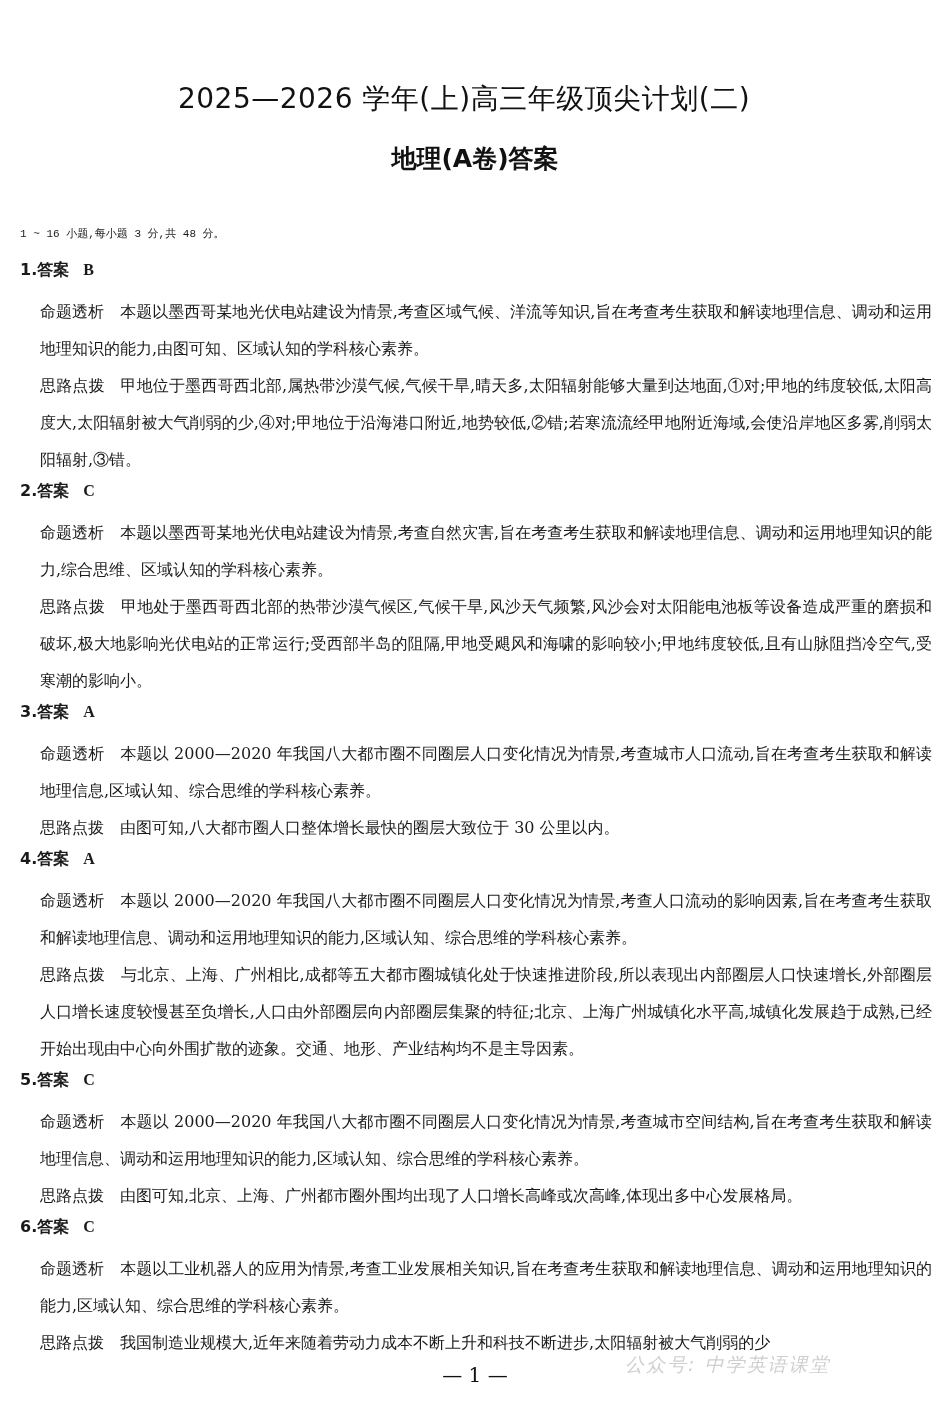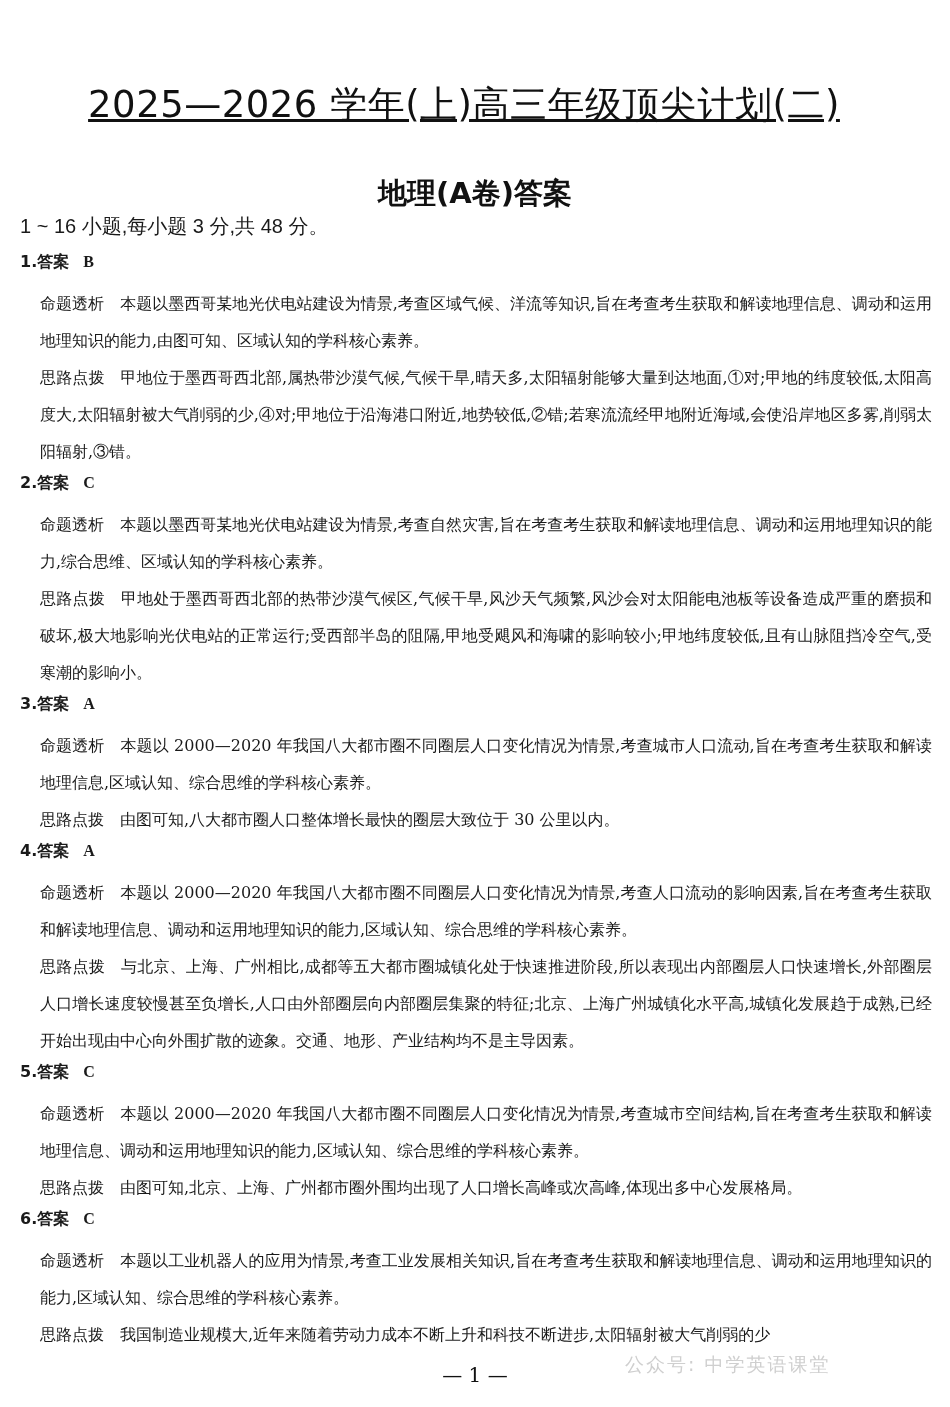--- a/index.html
+++ b/index.html
@@ -4,50 +4,50 @@
 <style>
   html, body { margin: 0; padding: 0; background: #ffffff; }
   body {
     width: 950px; height: 1407px; position: relative; overflow: hidden;
     font-family: "DejaVu Serif", "Liberation Serif", serif;
     color: #1a1a1a;
   }
   .title1 {
     position: absolute; top: 80px; left: 0; width: 928px; text-align: center;
     font-family: "DejaVu Sans", "Liberation Sans", sans-serif;
-    font-size: 37px; letter-spacing: 0.5px; color: #111; text-decoration: underline;
+    font-size: 28px; letter-spacing: 0.5px; color: #111;
   }
   .title2 {
     position: absolute; top: 142px; left: 0; width: 950px; text-align: center;
     font-family: "DejaVu Sans", "Liberation Sans", sans-serif;
-    font-size: 29px; font-weight: bold; color: #111; margin-top: 32px;
+    font-size: 25px; font-weight: bold; color: #111;
   }
   .content { position: absolute; top: 213px; left: 20px; width: 912px; }
-  .intro { font-size: 20px; line-height: 26px; margin-bottom: 10px; font-family: Liberation Sans, sans-serif; }
+  .intro { font-size: 11px; line-height: 26px; margin-bottom: 10px; font-family: Liberation Mono, monospace; margin-top: 8px; }
   .q { margin-bottom: 0; }
   .q-head {
     font-family: "DejaVu Sans", sans-serif;
     font-size: 16px; line-height: 26px; margin-bottom: 10px; font-weight: bold;
   }
   .q-head .ans { margin-left: 14px; font-family: "Liberation Serif", serif; }
   .para {
     padding-left: 20px; font-size: 16px; line-height: 37px;
     text-align: justify; margin-bottom: 0;
   }
   .para .label {
     font-family: "DejaVu Sans", sans-serif; font-weight: normal;
     margin-right: 16px;
   }
   .footer {
     position: absolute; top: 1363px; left: 0; width: 950px; text-align: center;
     font-size: 20px; color: #111;
   }
   .watermark {
     position: absolute; top: 1352px; left: 625px;
-    font-size: 19px; color: #cfcfcf; letter-spacing: 2px;
+    font-size: 19px; color: #cfcfcf; font-style: italic; letter-spacing: 2px;
     font-family: "DejaVu Sans", sans-serif;
   }
 </style>
 </head>
 <body>
 
 <div class="title1">2025—2026 学年(上)高三年级顶尖计划(二)</div>
 <div class="title2">地理(A卷)答案</div>
 
 <div class="content">

